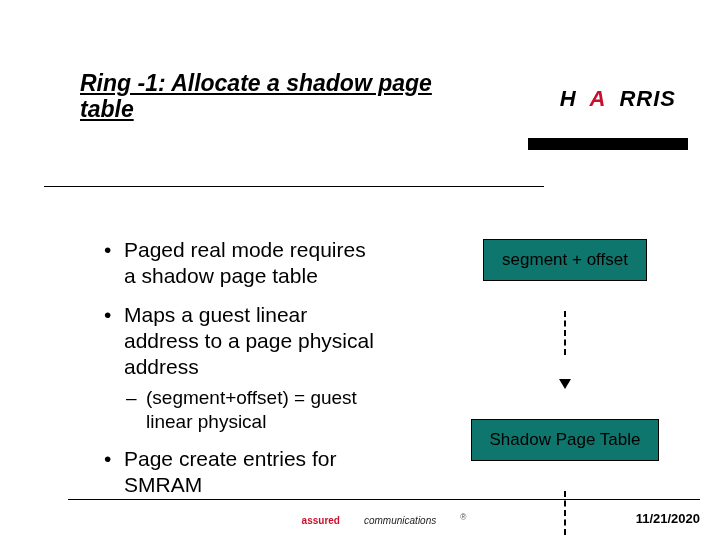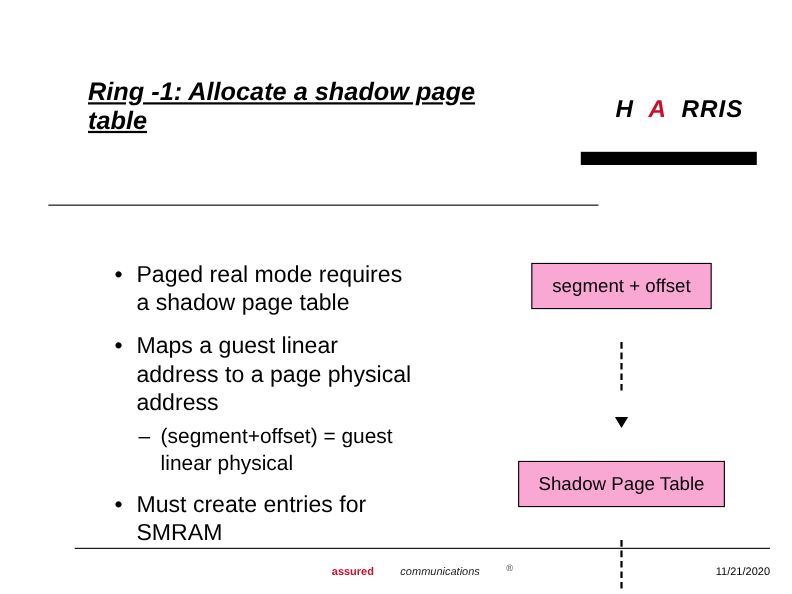--- a/index.html
+++ b/index.html
@@ -104,21 +104,21 @@
     display: flex;
     flex-direction: column;
     align-items: center;
     padding-top: 2px;
   }
   .box {
     border: 1.5px solid #000;
     padding: 10px 18px;
     font-size: 17px;
     text-align: center;
-    background: #f9a8d4;
+    background: #0f766e;
     min-width: 160px;
   }
   .arrow {
     display: flex;
     flex-direction: column;
     align-items: center;
     margin: 6px 0;
   }
   .arrow-line {
     border-left: 2px dashed #000;
@@ -149,25 +149,26 @@
   }
   .footer-brand {
     margin: 0 auto;
     font-size: 10px;
     color: #555;
     text-align: right;
   }
   .footer-brand .assured { color: #c8102e; font-weight: bold; }
   .footer-brand .comm { color: #222; font-style: italic; }
   .footer-date {
-    font-size: 10px;
+    font-size: 13px;
     color: #000;
     position: absolute;
     right: 0;
     bottom: 0;
+    font-weight: bold;
   }
 </style>
 </head>
 <body>
 
 <div class="header">
   <div class="title-area">
     <div class="title">Ring -1: Allocate a shadow page table</div>
   </div>
   <div class="logo-area">
@@ -181,21 +182,21 @@
 </div>
 
 <hr class="header-rule">
 
 <div class="content">
   <div class="text-col">
     <ul>
       <li class="bullet-l1">Paged real mode requires a shadow page table</li>
       <li class="bullet-l1">Maps a guest linear address to a page physical address</li>
       <li class="bullet-l2">(segment+offset) = guest linear physical</li>
-      <li class="bullet-l1">Must create entries for SMRAM</li>
+      <li class="bullet-l1">Page create entries for SMRAM</li>
     </ul>
   </div>
   <div class="diagram-col">
     <div class="box">segment + offset</div>
     <div class="arrow">
       <div class="arrow-line"></div>
         <div class="arrow-head"></div>
     </div>
     <div class="box">Shadow Page Table</div>
     <div class="arrow">

